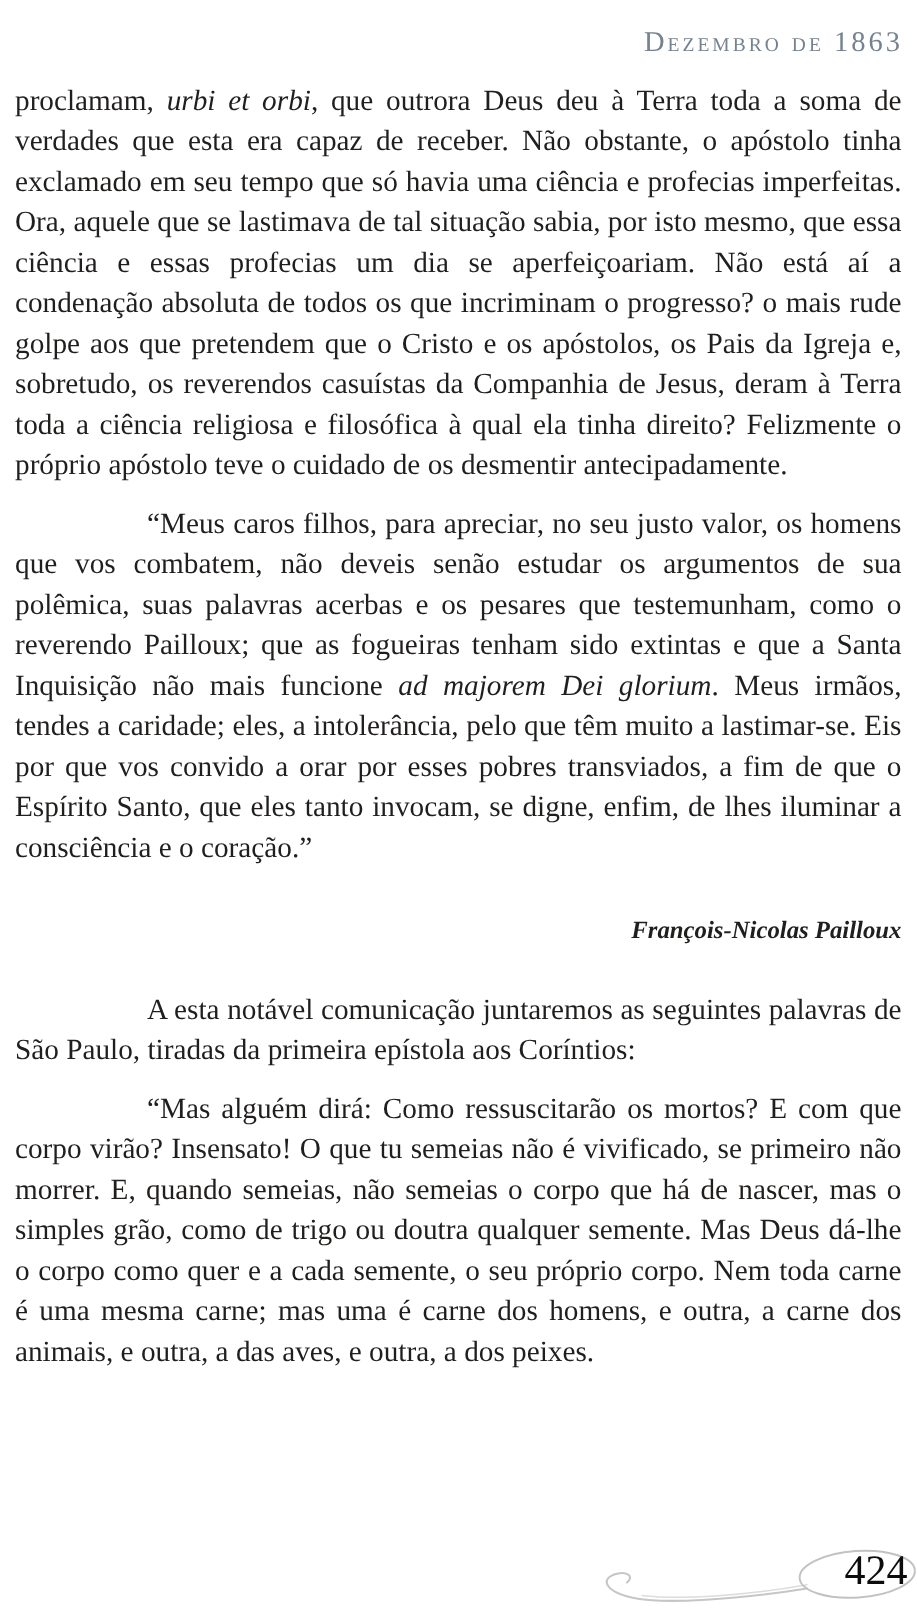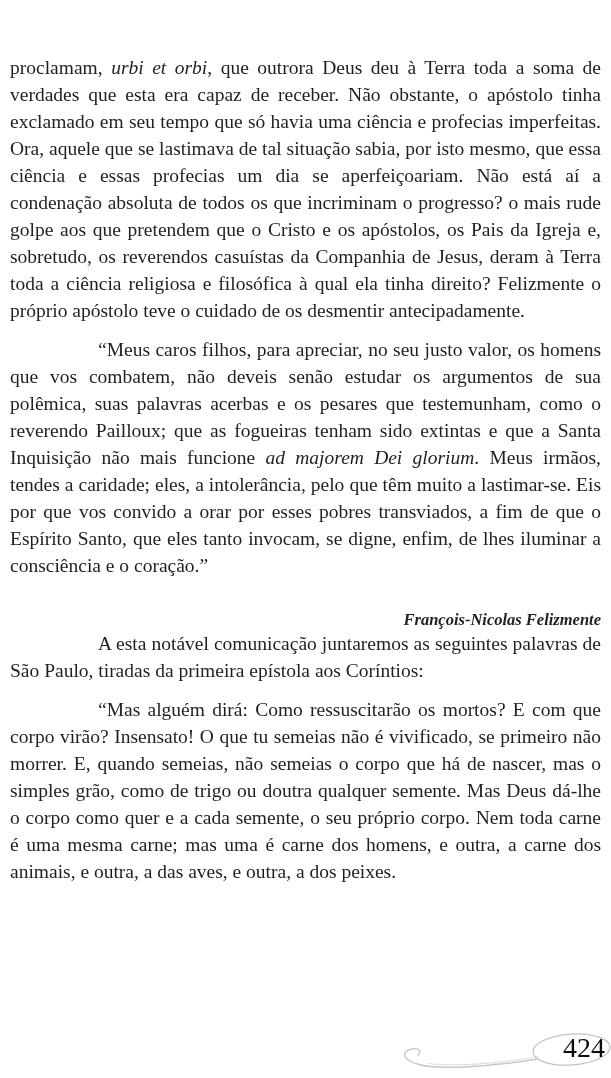--- a/index.html
+++ b/index.html
@@ -35,21 +35,21 @@
     text-align: justify;
     font-size: 19.5px;
     line-height: 27px;
     color: #211f1e;
     text-justify: inter-word;
   }
   .body-par.indent {
     text-indent: 88px;
   }
   .gap-27 { margin-top: 12px; }
-  .gap-30 { }
+  .gap-30 { margin-top: 30px; }
   .attribution {
     margin-top: 31px;
     text-align: right;
     font-style: italic;
     font-weight: bold;
     font-size: 16.5px;
     line-height: 20px;
     color: #211f1e;
   }
   .footer-ornament {
@@ -67,28 +67,29 @@
     line-height: 30px;
     color: #0c0c0c;
   }
   i { font-style: italic; }
 </style>
 </head>
 <body>
 
 <div class="page">
 
+  <div class="running-head" style="color: rgb(118, 130, 143);">Dezembro de 1863</div>
 
   <div class="content">
 
     <p class="body-par"><span>proclamam, </span><i>urbi et orbi</i><span>, que outrora Deus deu à Terra toda a soma de verdades que esta era capaz de receber. Não obstante, o apóstolo tinha exclamado em seu tempo que só havia uma ciência e profecias imperfeitas. Ora, aquele que se lastimava de tal situação sabia, por isto mesmo, que essa ciência e essas profecias um dia se aperfeiçoariam. Não está aí a condenação absoluta de todos os que incriminam o progresso? o mais rude golpe aos que pretendem que o Cristo e os apóstolos, os Pais da Igreja e, sobretudo, os reverendos casuístas da Companhia de Jesus, deram à Terra toda a ciência religiosa e filosófica à qual ela tinha direito? Felizmente o próprio apóstolo teve o cuidado de os desmentir antecipadamente.</span></p>
 
     <p class="body-par indent gap-27"><span>“Meus caros filhos, para apreciar, no seu justo valor, os homens que vos combatem, não deveis senão estudar os argumentos de sua polêmica, suas palavras acerbas e os pesares que testemunham, como o reverendo Pailloux; que as fogueiras tenham sido extintas e que a Santa Inquisição não mais funcione </span><i>ad majorem Dei glorium</i><span>. Meus irmãos, tendes a caridade; eles, a intolerância, pelo que têm muito a lastimar-se. Eis por que vos convido a orar por esses pobres transviados, a fim de que o Espírito Santo, que eles tanto invocam, se digne, enfim, de lhes iluminar a consciência e o coração.”</span></p>
 
-    <div class="attribution">François-Nicolas Felizmente</div>
+    <div class="attribution">François-Nicolas Pailloux</div>
 
     <p class="body-par indent gap-30"><span>A esta notável comunicação juntaremos as seguintes palavras de São Paulo, tiradas da primeira epístola aos Coríntios:</span></p>
 
     <p class="body-par indent gap-27"><span>“Mas alguém dirá: Como ressuscitarão os mortos? E com que corpo virão? Insensato! O que tu semeias não é vivificado, se primeiro não morrer. E, quando semeias, não semeias o corpo que há de nascer, mas o simples grão, como de trigo ou doutra qualquer semente. Mas Deus dá-lhe o corpo como quer e a cada semente, o seu próprio corpo. Nem toda carne é uma mesma carne; mas uma é carne dos homens, e outra, a carne dos animais, e outra, a das aves, e outra, a dos peixes.</span></p>
 
   </div>
 
   <svg class="footer-ornament" viewBox="0 0 223 52" xmlns="http://www.w3.org/2000/svg">
     <g fill="none" stroke-linecap="round">
       <path d="M 150,37 C 100,45 52,47.5 33,43 C 14,38.5 12,29.5 24,27 C 31,25.6 34.5,29.5 30,33" stroke="#c6c6c6" stroke-width="1.4"></path>

